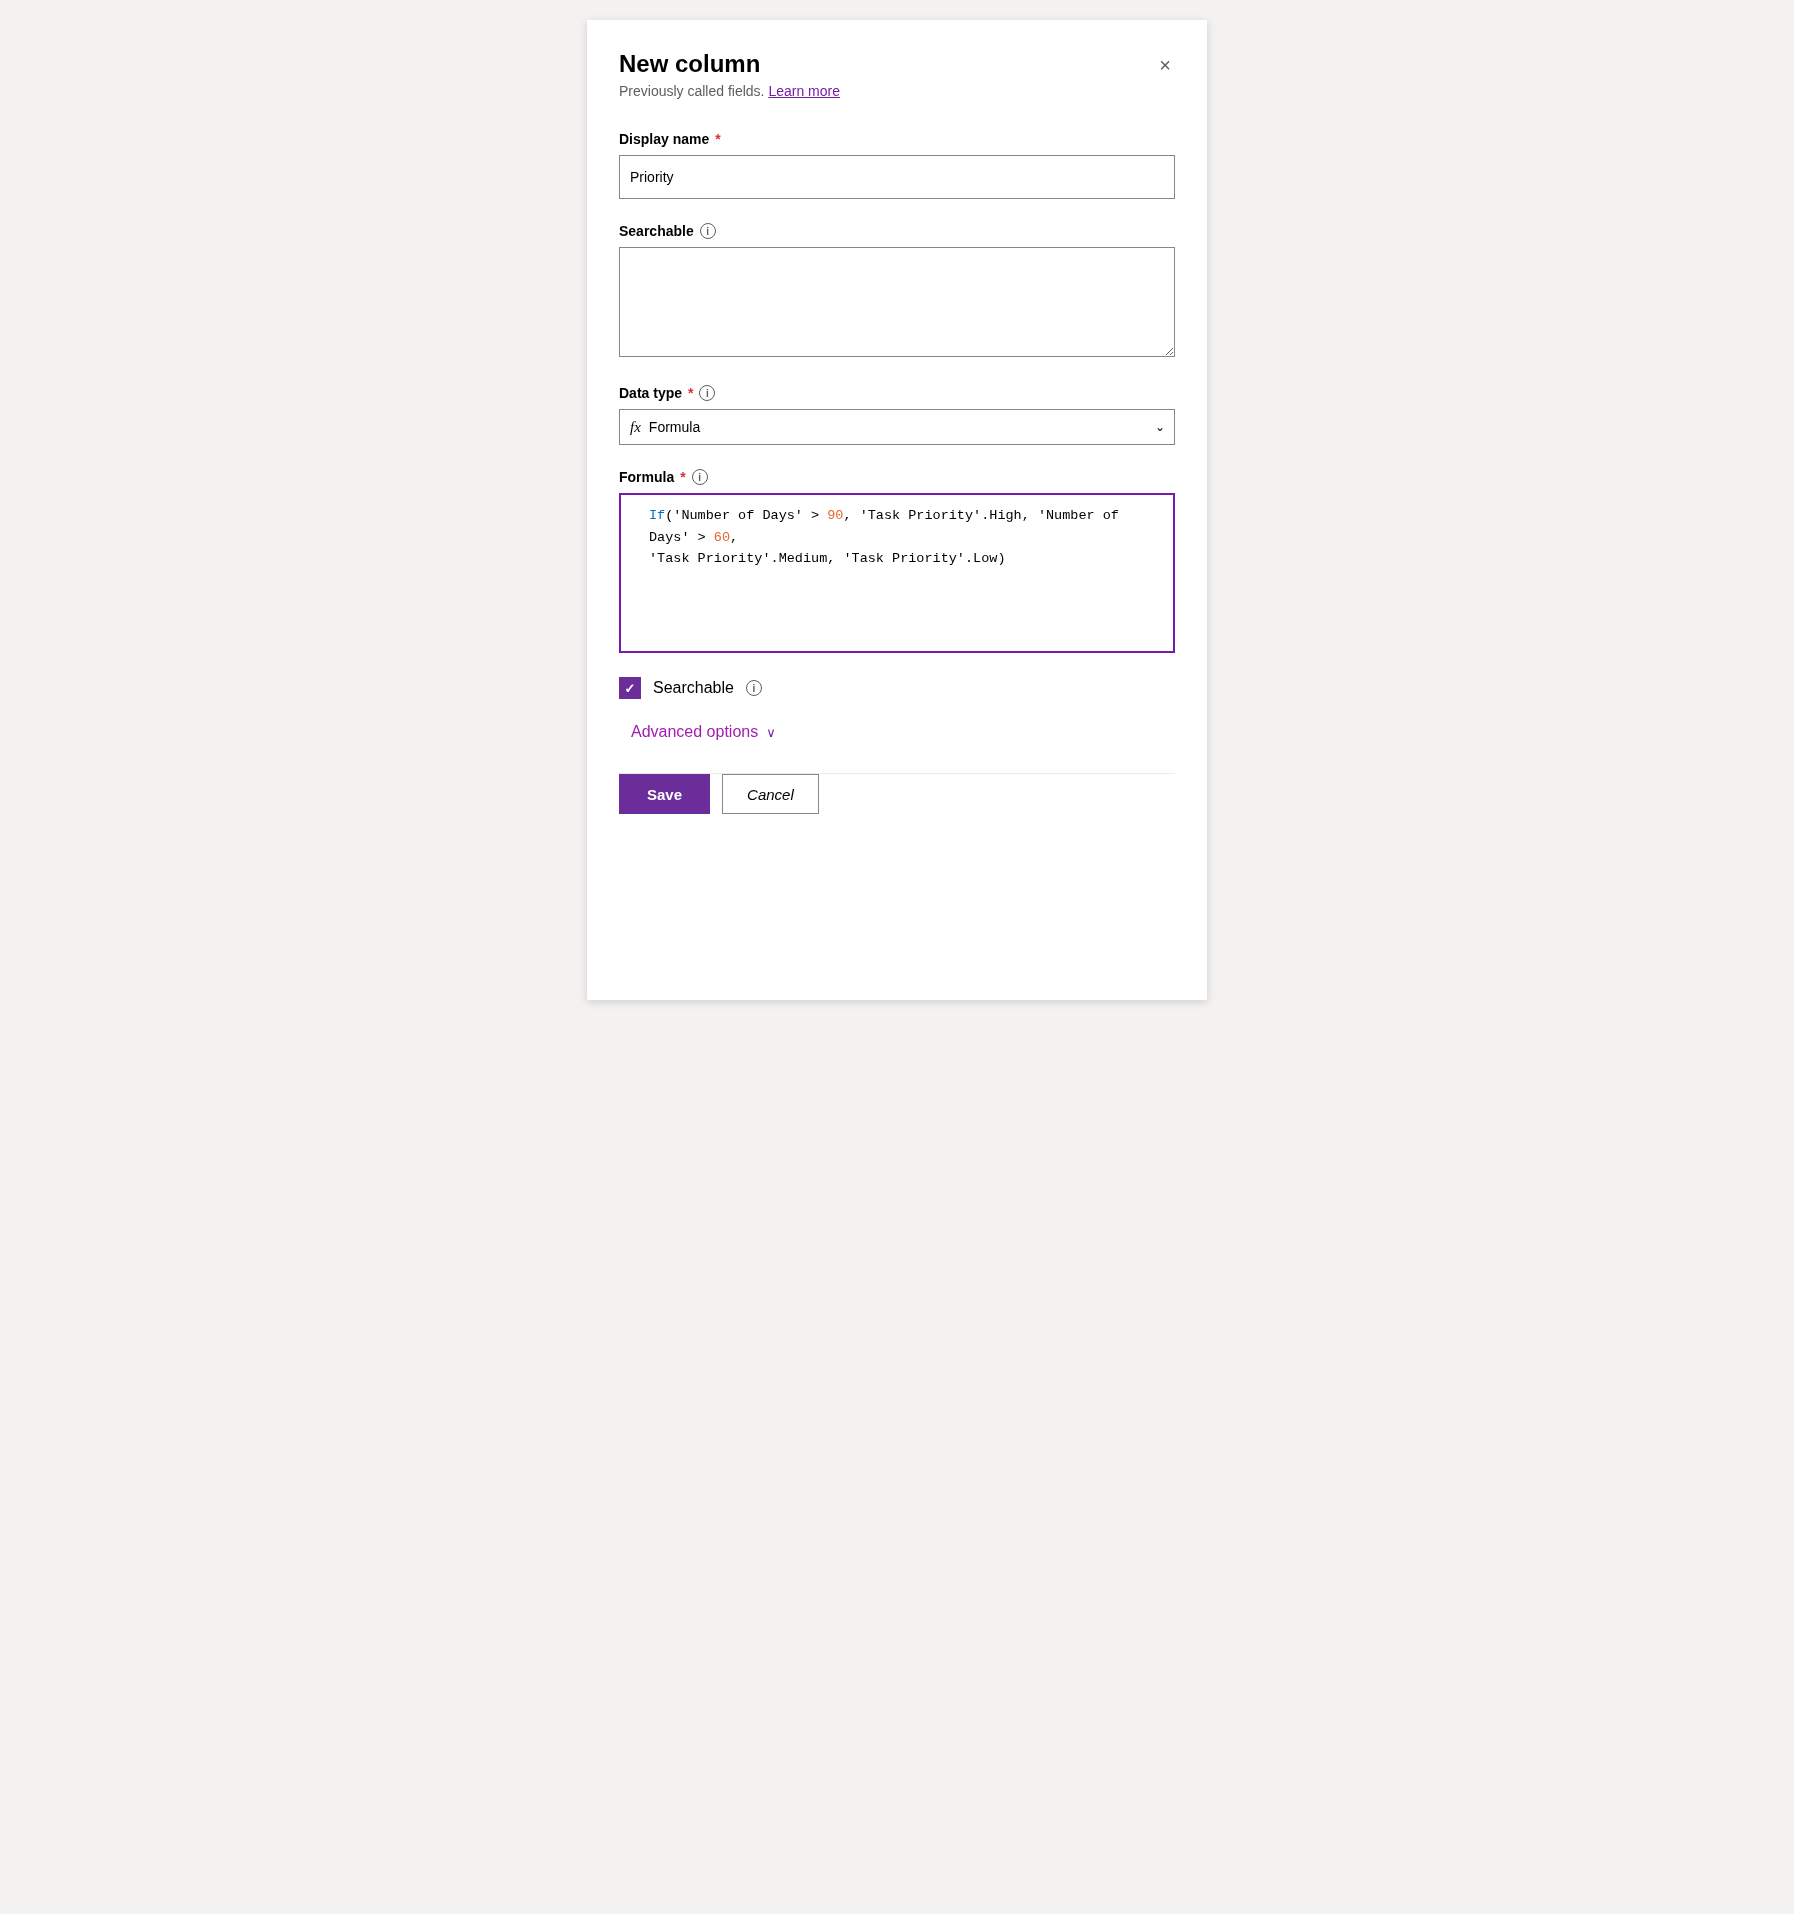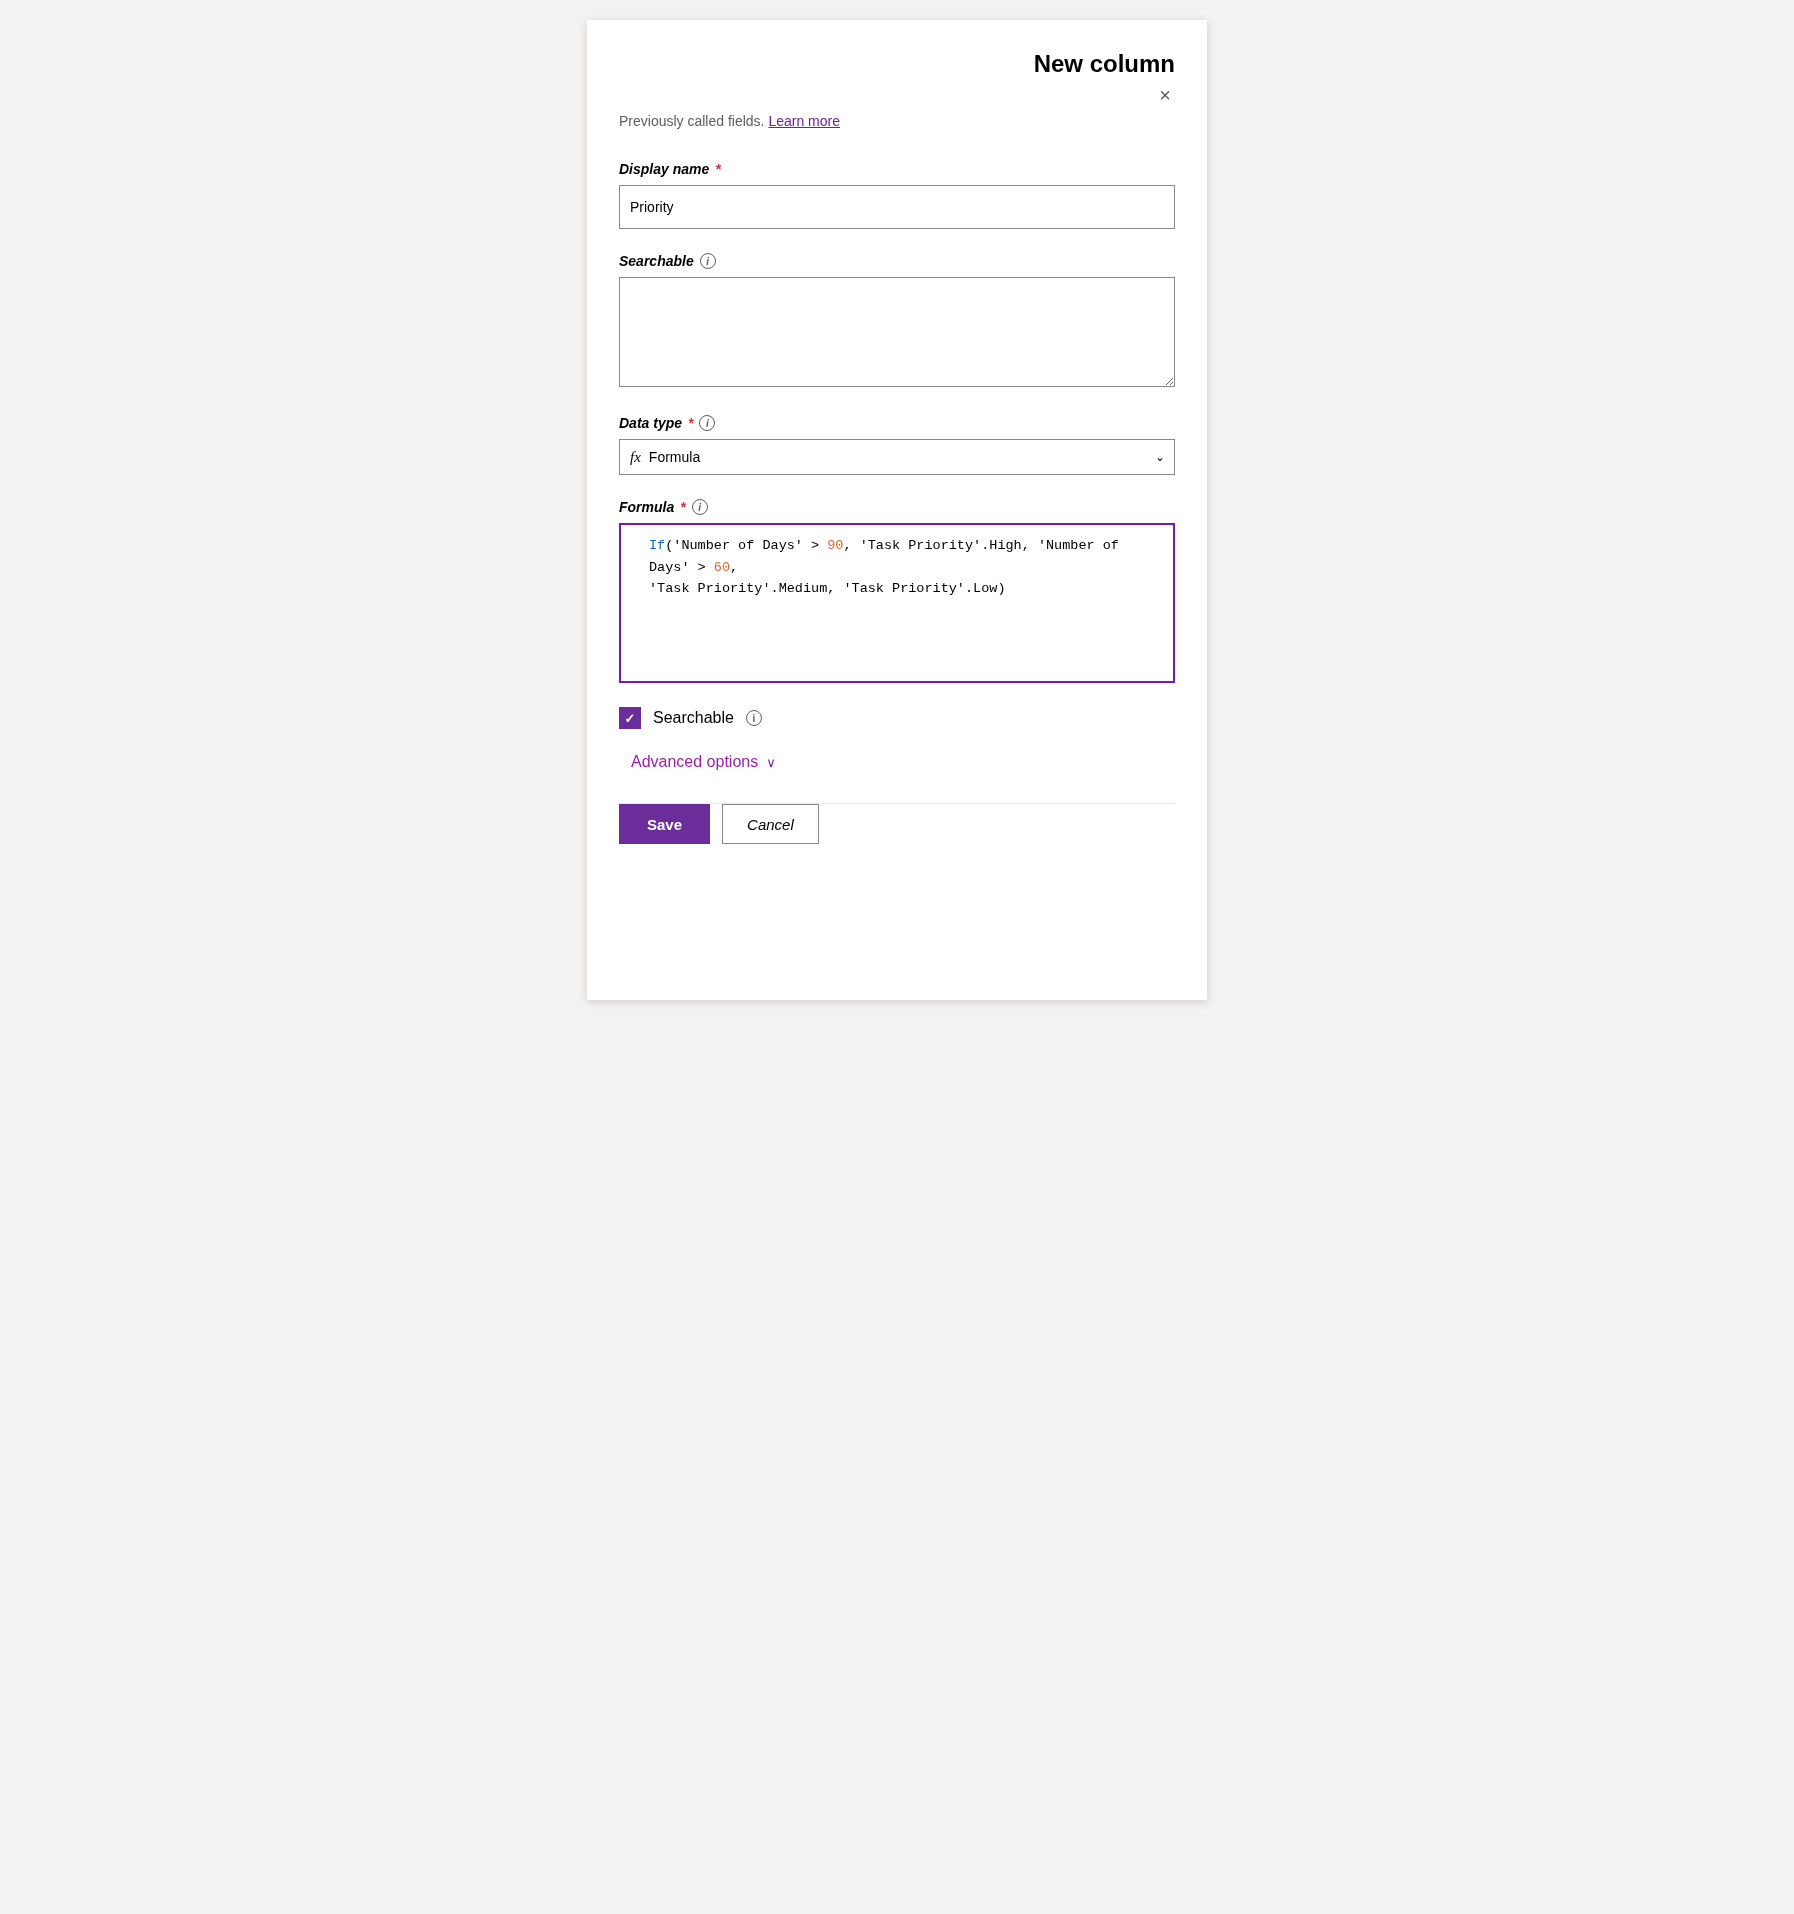--- a/index.html
+++ b/index.html
@@ -23,23 +23,22 @@
       width: 620px;
       min-height: 980px;
       padding: 28px 32px 32px 32px;
       position: relative;
       box-shadow: 0 2px 8px rgba(0,0,0,0.15);
     }
 
     .panel-header {
       display: flex;
       justify-content: space-between;
-      align-items: flex-end;
+      align-items: center;
       margin-bottom: 4px;
-      flex-direction: column;
     }
 
     .panel-title {
       font-size: 24px;
       font-weight: 700;
       color: #000000;
       line-height: 1.3;
     }
 
     .close-btn {
@@ -70,21 +69,20 @@
     }
 
     .field-label {
       font-size: 14px;
       font-weight: 600;
       color: #000000;
       margin-bottom: 8px;
       display: flex;
       align-items: flex-end;
       gap: 6px;
-      font-style: italic;
     }
 
     .required-star {
       color: #d13438;
     }
 
     .info-icon {
       display: inline-flex;
       align-items: center;
       justify-content: center;

